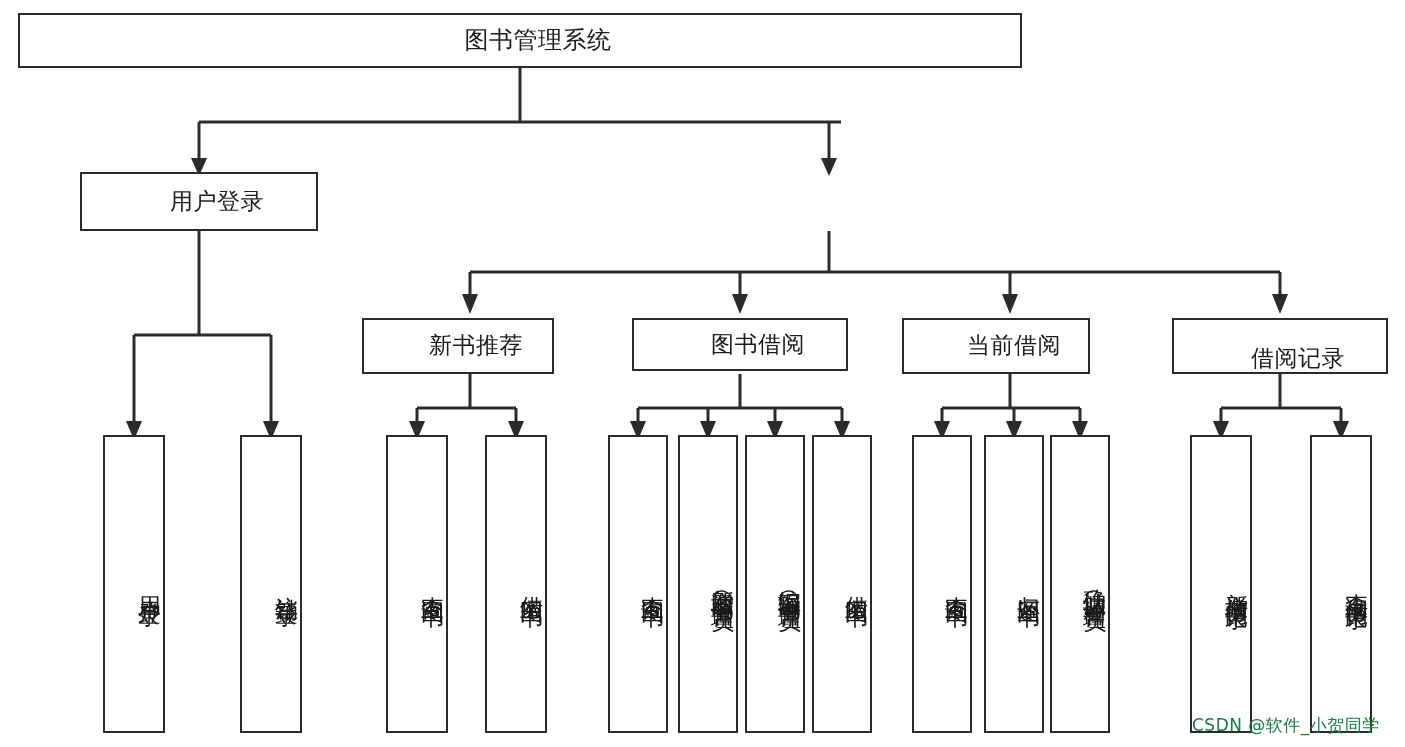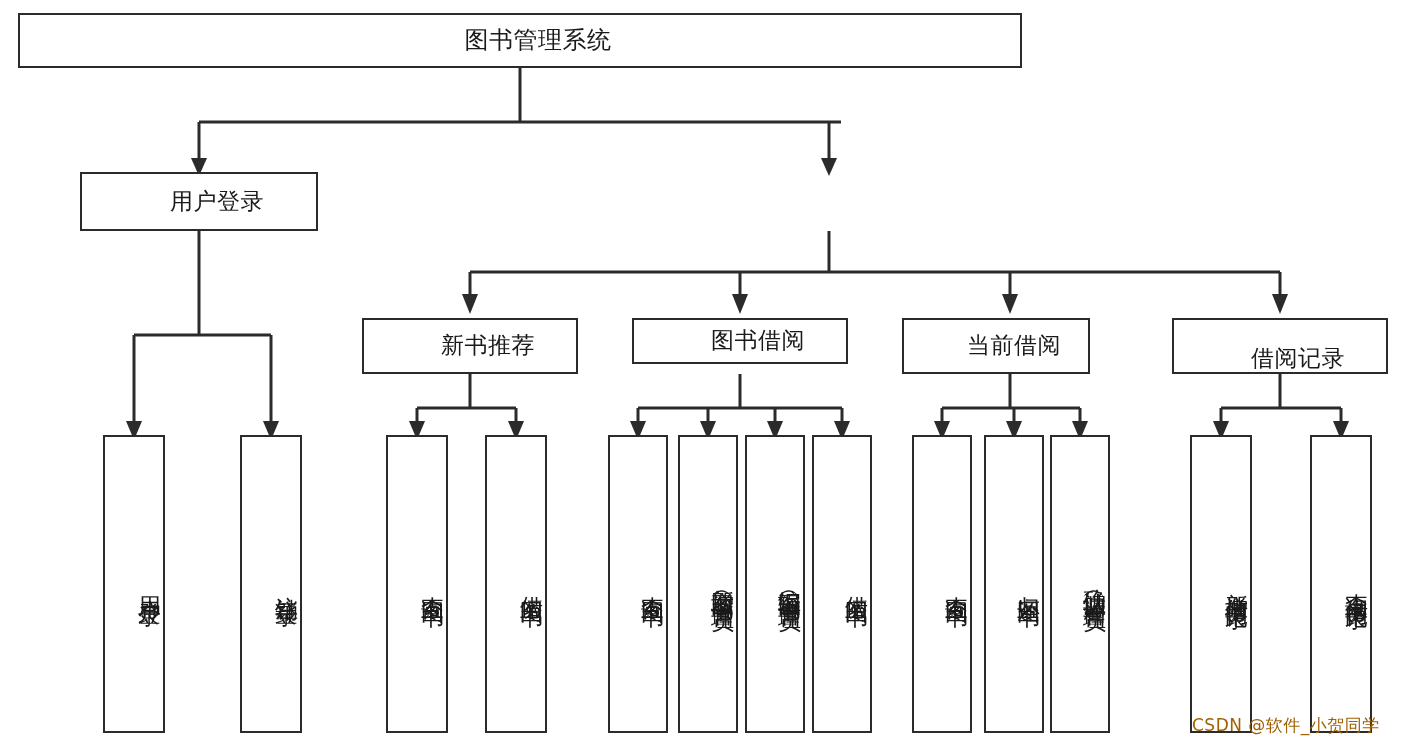--- a/index.html
+++ b/index.html
@@ -148,24 +148,24 @@
   </svg>
 
   <div class="node horiz root" style="left: 18px; top: 13px; width: 1004px; height: 55px;">
     <span class="label">图书管理系统</span>
   </div>
 
   <div class="node horiz" style="left: 80px; top: 172px; width: 238px; height: 59px;">
     <span class="label">用户登录</span>
   </div>
 
-  <div class="node horiz" style="left: 362px; top: 318px; width: 216px; height: 56px; text-align: center;">
+  <div class="node horiz" style="left: 362px; top: 318px; width: 192px; height: 56px; text-align: center;">
     <span class="label">新书推荐</span>
   </div>
-  <div class="node horiz" style="left: 632px; top: 318px; width: 216px; height: 46px;">
+  <div class="node horiz" style="left: 632px; top: 318px; width: 216px; height: 53px;">
     <span class="label">图书借阅</span>
   </div>
   <div class="node horiz" style="left: 902px; top: 318px; width: 188px; height: 56px;">
     <span class="label">当前借阅</span>
   </div>
   <div class="node horiz" style="left: 1172px; top: 318px; width: 216px; height: 56px; align-items: flex-end;">
     <span class="label">借阅记录</span>
   </div>
 
   <div class="node vert" style="left: 103px; top: 435px; width: 62px; height: 298px;">
@@ -201,15 +201,15 @@
   <div class="node vert" style="left: 1050px; top: 435px; width: 60px; height: 298px;">
     <span class="label">确认归还（管理员）</span>
   </div>
   <div class="node vert" style="left: 1190px; top: 435px; width: 62px; height: 298px;">
     <span class="label">新增借阅记录</span>
   </div>
   <div class="node vert" style="left: 1310px; top: 435px; width: 62px; height: 298px;">
     <span class="label">查询借阅记录</span>
   </div>
 
-  <div class="watermark" style="left: 1192px; top: 714px; color: #a16207;">CSDN @软件_小贺同学</div>
+  <div class="watermark" style="left: 1192px; top: 714px; color: #15803d;">CSDN @软件_小贺同学</div>
 
 </div>
 
 </body></html>

